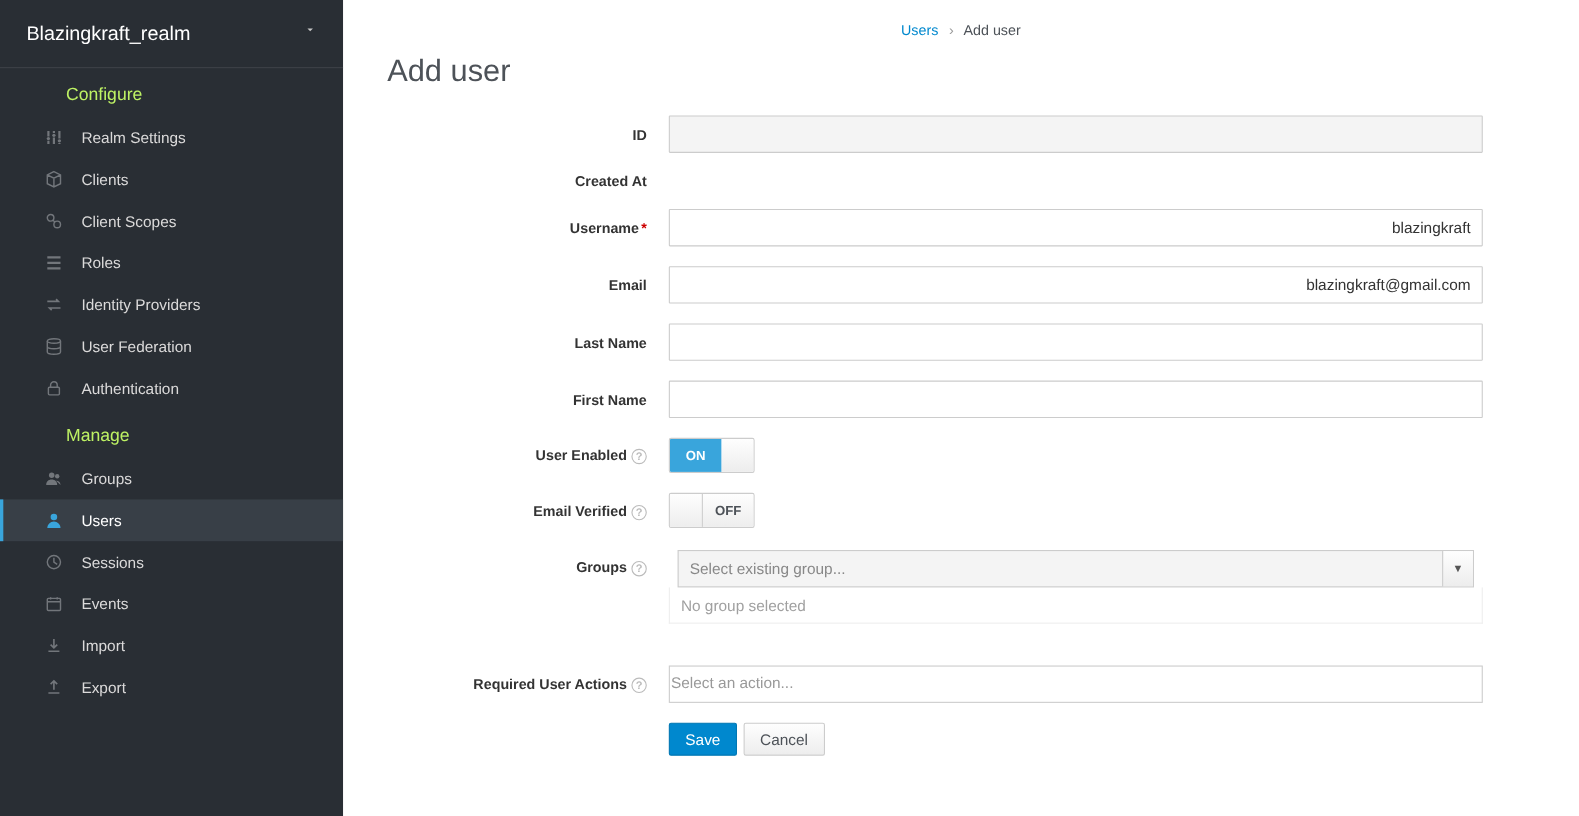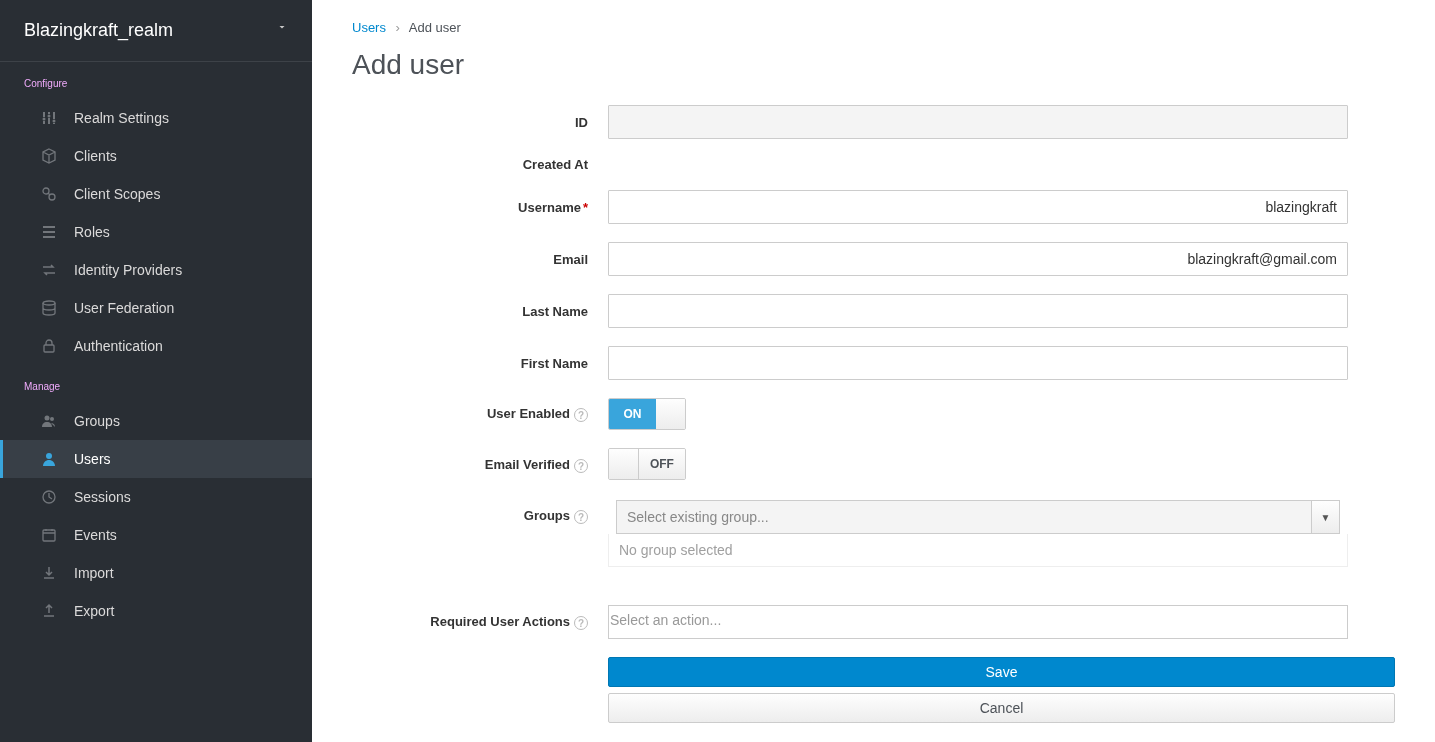--- a/index.html
+++ b/index.html
@@ -3,30 +3,30 @@
   <meta charset="utf-8">
   <style>
     * { box-sizing: border-box; margin: 0; padding: 0; }
     body { font-family: -apple-system, "Helvetica Neue", Helvetica, Arial, sans-serif; font-size: 14px; color: #333; display: flex; height: 742px; width: 1435px; overflow: hidden; }
     
     
     .sidebar { width: 312px; background: #292e34; color: #c8c8c8; display: flex; flex-direction: column; }
     .realm-selector { padding: 20px 24px; border-bottom: 1px solid #3d4248; display: flex; justify-content: space-between; cursor: pointer; }
     .realm-selector .realm-name { color: #fff; font-size: 18px; }
     .realm-selector .chev { color: #c8c8c8; }
-    .section-header { padding: 16px 24px 10px 24px; color: #f0abfc; font-size: 10px; }
+    .section-header { padding: 16px 24px 10px 24px; color: #bef264; font-size: 16px; margin-left: 36px; }
     .nav-item { display: flex; align-items: center; padding: 10px 24px 10px 40px; cursor: pointer; color: #dbdada; font-size: 14px; gap: 16px; }
     .nav-item.active { background: #383f47; color: #fff; border-left: 3px solid #39a5dc; padding-left: 37px; }
     .nav-icon { width: 18px; height: 18px; display: inline-flex; align-items: center; justify-content: center; color: #72767b; flex-shrink: 0; }
     .nav-item.active .nav-icon { color: #39a5dc; }
     .nav-icon svg { width: 16px; height: 16px; fill: currentColor; }
 
     
     .main { flex: 1; background: #fff; padding: 20px 40px 40px 40px; overflow: auto; }
-    .breadcrumb { font-size: 13px; margin-bottom: 14px; color: #4d5258; }
+    .breadcrumb { font-size: 13px; margin-bottom: 14px; color: #4d5258; text-align: center; }
     .breadcrumb a { color: #0088ce; text-decoration: none; }
     .breadcrumb .sep { color: #9c9c9c; margin: 0 6px; }
     .page-title { font-size: 28px; font-weight: 300; color: #4d5258; margin-bottom: 24px; }
     
     .form-row { display: flex; align-items: center; margin-bottom: 18px; }
     .form-label { width: 256px; text-align: right; padding-right: 20px; font-weight: 600; color: #333; font-size: 13px; }
     .form-label .req { color: #cc0000; margin-left: 2px; }
     .form-label .help { display: inline-block; width: 14px; height: 14px; border: 1px solid #bbb; border-radius: 50%; color: #bbb; font-size: 10px; text-align: center; line-height: 13px; margin-left: 4px; cursor: help; vertical-align: middle; }
     .form-control { flex: 1; max-width: 740px; }
     .form-control input[type="text"], .form-control .text-input {
@@ -40,21 +40,21 @@
     
     
     .toggle { display: inline-flex; width: 78px; height: 32px; border: 1px solid #ccc; border-radius: 2px; overflow: hidden; cursor: pointer; }
     .toggle .on { flex: 1.6; background: #39a5dc; color: #fff; display: flex; align-items: center; justify-content: center; font-weight: 700; font-size: 12px; }
     .toggle .off-handle { flex: 1; background: linear-gradient(#fefefe,#ededed); }
     .toggle.off .on-handle { flex: 1; background: linear-gradient(#fefefe,#ededed); }
     .toggle.off .off { flex: 1.6; background: linear-gradient(#fefefe,#ededed); color: #4d5258; display: flex; align-items: center; justify-content: center; font-weight: 700; font-size: 12px; border-left: 1px solid #ccc; }
 
     .action-input { width: 100%; height: 34px; border: 1px solid #ccc; padding: 6px 1px; color: #999; font-size: 14px; background: #fff; }
 
-    .btn-row { margin-left: 256px; display: flex; gap: 6px; margin-top: 8px; flex-direction: column; }
+    .btn-row { margin-left: 256px; display: flex; gap: 6px; margin-top: 8px; }
     .btn { padding: 6px 14px; border: 1px solid #ccc; border-radius: 2px; cursor: pointer; font-size: 14px; background: linear-gradient(#fefefe,#ededed); color: #4d5258; }
     .btn.primary { background: #0088ce; border-color: #0077b3; color: #fff; }
   </style>
 </head>
 <body>
 
 <div class="sidebar">
   <div class="realm-selector">
     <span class="realm-name">Blazingkraft_realm</span>
     <span class="chev">

